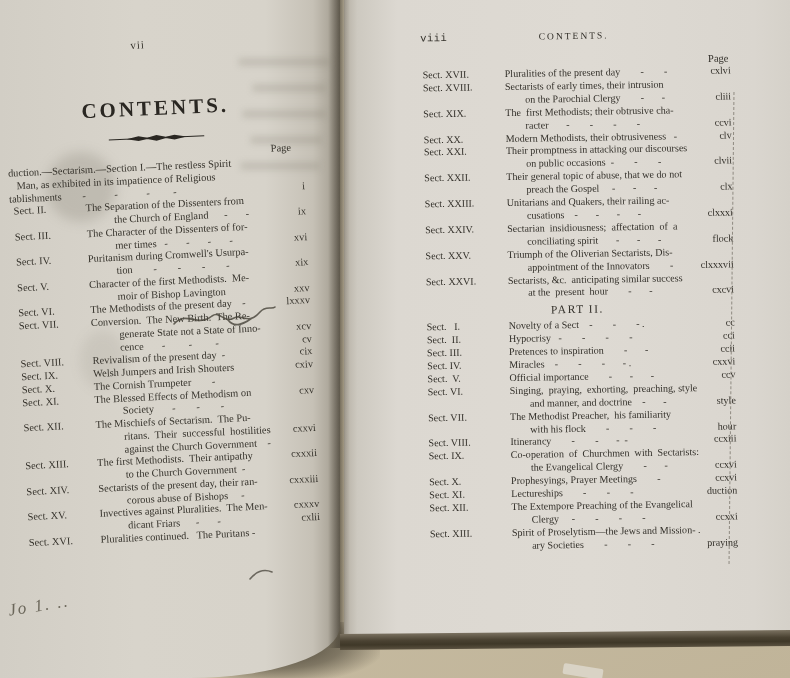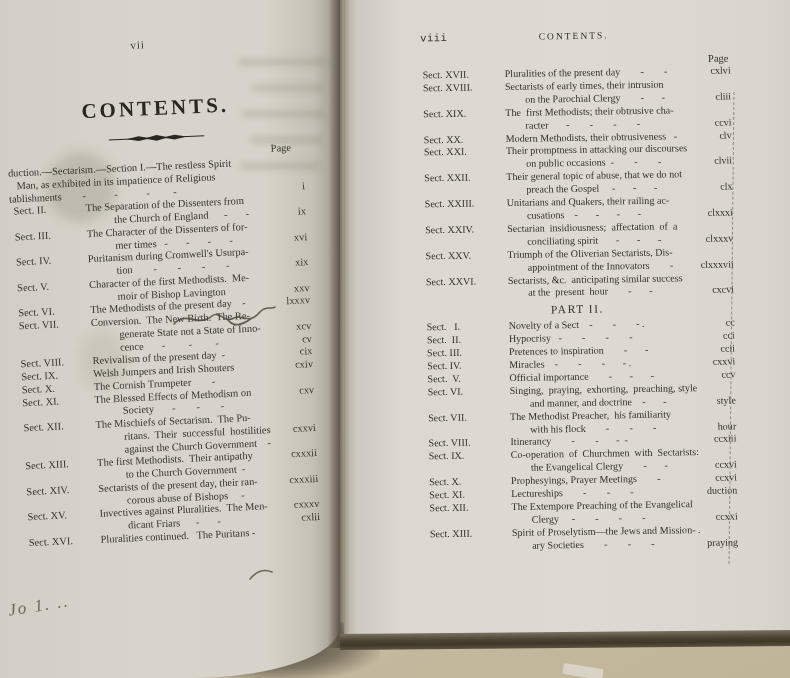--- a/index.html
+++ b/index.html
@@ -167,21 +167,21 @@
         <div class="row"><span class="lab">Sect. XIX.</span><span class="txt">The  first Methodists; their obtrusive cha-</span><span class="pg"></span></div>
         <div class="row cont"><span class="lab"></span><span class="txt">racter       -        -        -        -</span><span class="pg">ccvi</span></div>
         <div class="row"><span class="lab">Sect. XX.</span><span class="txt">Modern Methodists, their obtrusiveness   -</span><span class="pg">clv</span></div>
         <div class="row"><span class="lab">Sect. XXI.</span><span class="txt">Their promptness in attacking our discourses</span><span class="pg"></span></div>
         <div class="row cont"><span class="lab"></span><span class="txt">on public occasions  -        -        -</span><span class="pg">clvii</span></div>
         <div class="row"><span class="lab">Sect. XXII.</span><span class="txt">Their general topic of abuse, that we do not</span><span class="pg"></span></div>
         <div class="row cont"><span class="lab"></span><span class="txt">preach the Gospel     -       -       -</span><span class="pg">clx</span></div>
         <div class="row"><span class="lab">Sect. XXIII.</span><span class="txt">Unitarians and Quakers, their railing ac-</span><span class="pg"></span></div>
         <div class="row cont"><span class="lab"></span><span class="txt">cusations    -       -       -       -</span><span class="pg">clxxxi</span></div>
         <div class="row"><span class="lab">Sect. XXIV.</span><span class="txt">Sectarian  insidiousness;  affectation  of  a</span><span class="pg"></span></div>
-        <div class="row cont"><span class="lab"></span><span class="txt">conciliating spirit       -       -       -</span><span class="pg">clxxxv</span></div>
+        <div class="row cont"><span class="lab"></span><span class="txt">conciliating spirit       -       -       -</span><span class="pg">flock</span></div>
         <div class="row"><span class="lab">Sect. XXV.</span><span class="txt">Triumph of the Oliverian Sectarists, Dis-</span><span class="pg"></span></div>
         <div class="row cont"><span class="lab"></span><span class="txt">appointment of the Innovators        -</span><span class="pg">clxxxvii</span></div>
         <div class="row"><span class="lab">Sect. XXVI.</span><span class="txt">Sectarists, &amp;c.  anticipating similar success</span><span class="pg"></span></div>
         <div class="row cont"><span class="lab"></span><span class="txt">at the  present  hour        -       -</span><span class="pg">cxcvi</span></div>
         <div class="part">PART II.</div>
         <div class="row"><span class="lab">Sect.   I.</span><span class="txt">Novelty of a Sect    -        -        - .</span><span class="pg">cc</span></div>
         <div class="row"><span class="lab">Sect.  II.</span><span class="txt">Hypocrisy   -        -        -        -</span><span class="pg">cci</span></div>
         <div class="row"><span class="lab">Sect. III.</span><span class="txt">Pretences to inspiration        -       -</span><span class="pg">ccii</span></div>
         <div class="row"><span class="lab">Sect. IV.</span><span class="txt">Miracles    -        -        -       - .</span><span class="pg">cxxvi</span></div>
         <div class="row"><span class="lab">Sect.  V.</span><span class="txt">Official importance        -       -       -</span><span class="pg">ccv</span></div>

